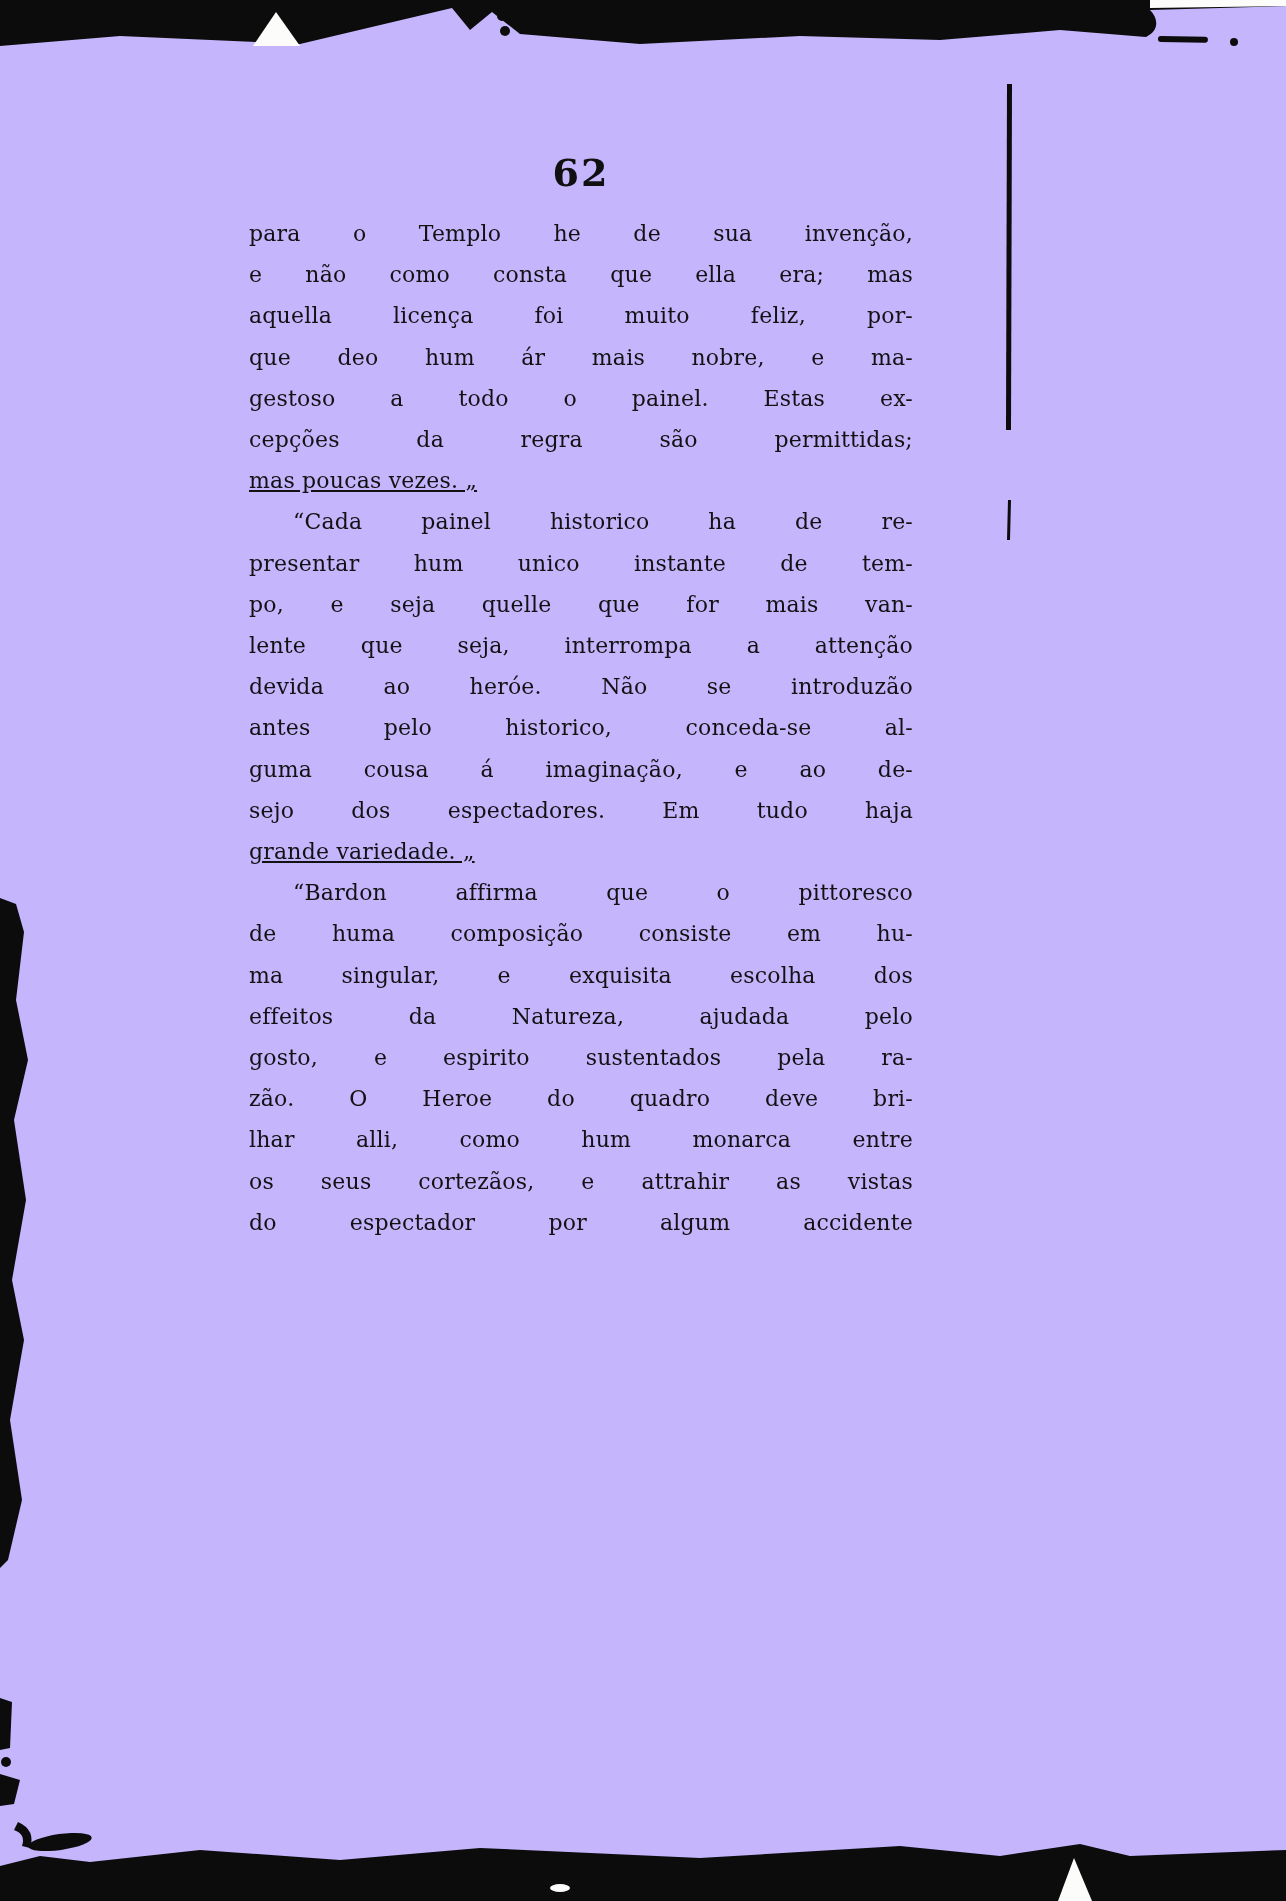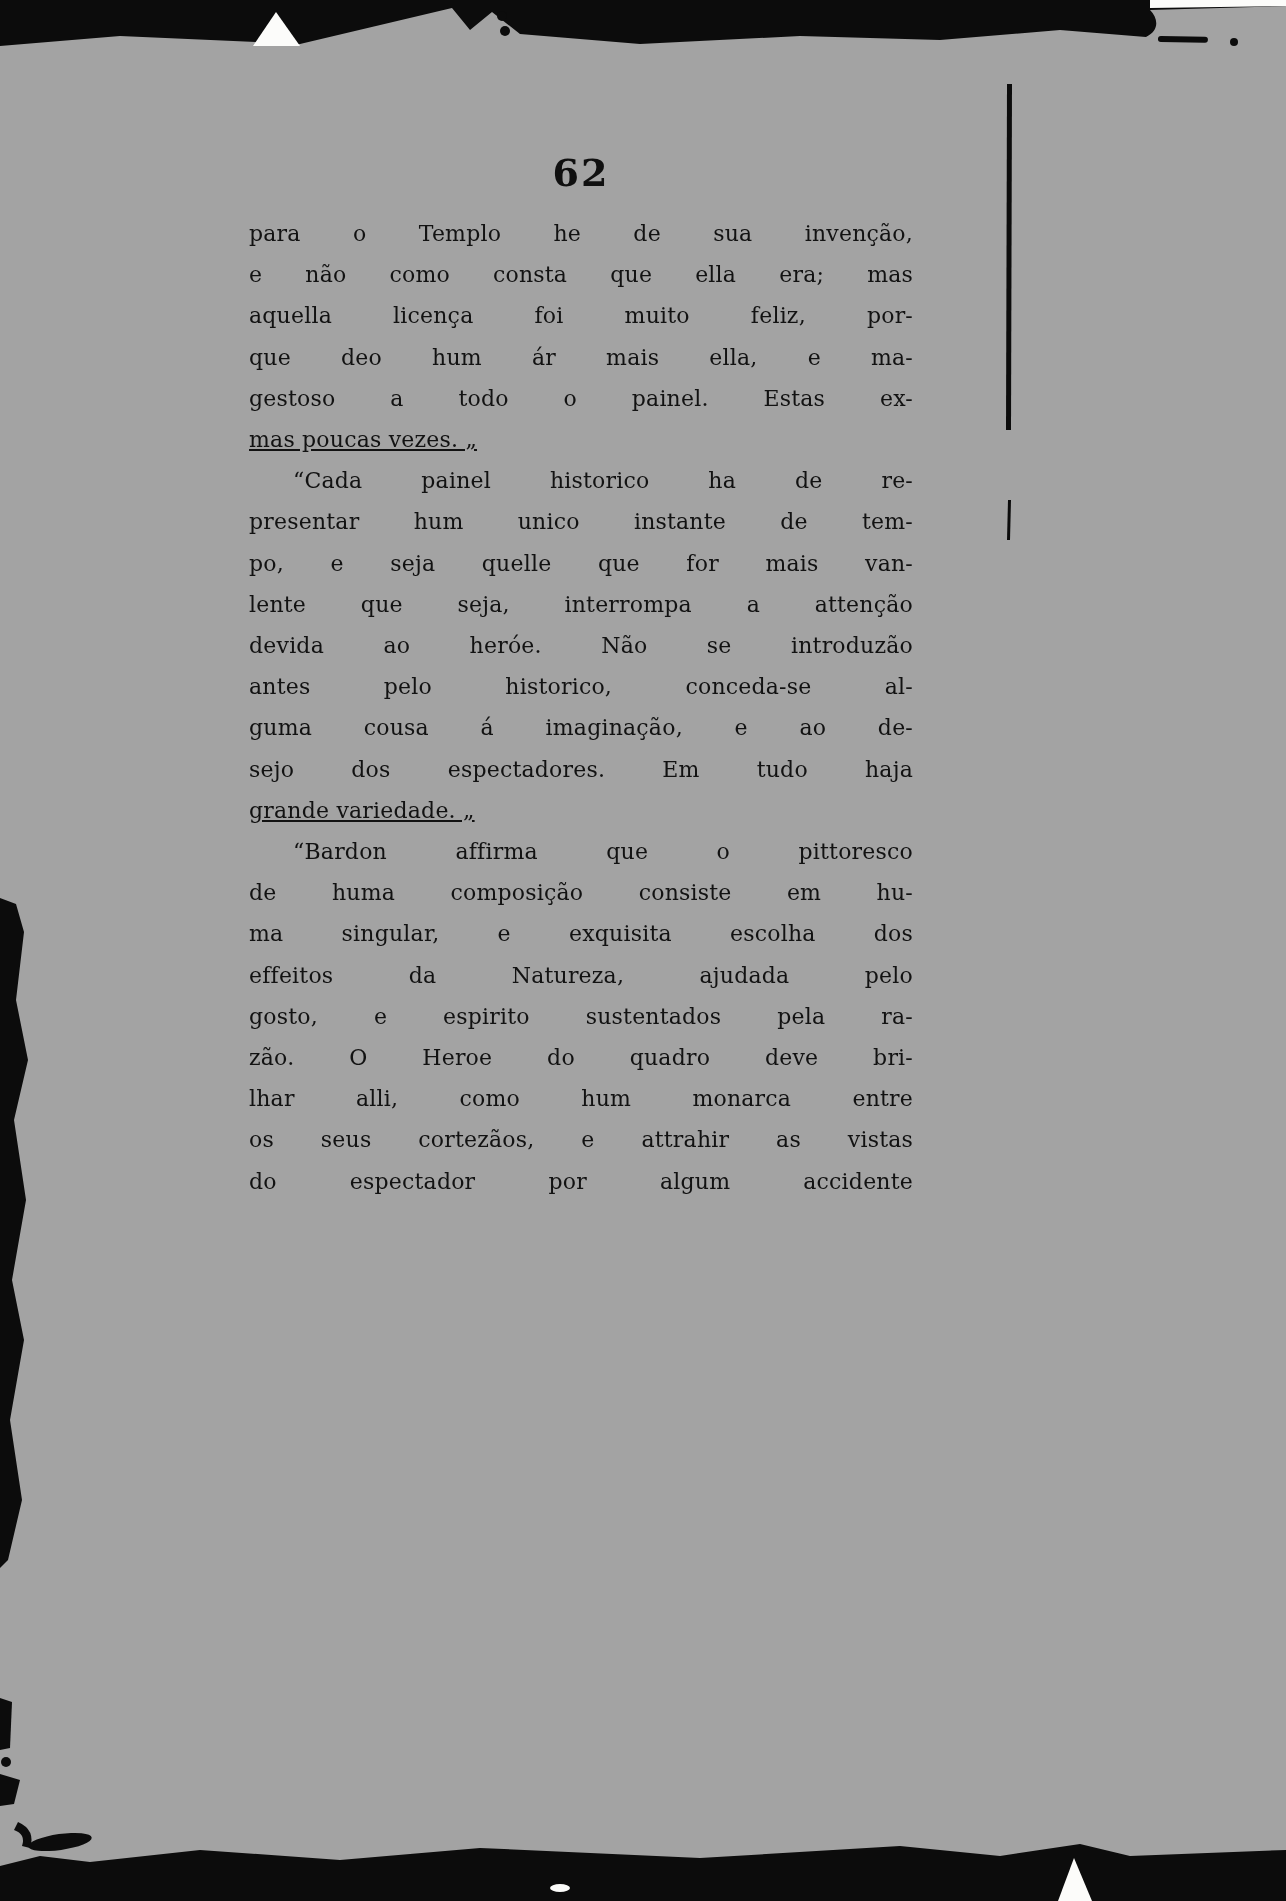--- a/index.html
+++ b/index.html
@@ -4,21 +4,21 @@
 <style>
   html, body {
     margin: 0;
     padding: 0;
     background: #e9e9e7;
   }
   #page {
     position: relative;
     width: 1286px;
     height: 1901px;
-    background: #a3a3a3;
+    background: #c4b5fd;
     overflow: hidden;
     font-family: "DejaVu Serif", "Liberation Serif", serif;
     color: #111111;
   }
   #page-number {
     position: absolute;
     left: 249px;
     top: 150px;
     width: 664px;
     text-align: center;
@@ -100,22 +100,23 @@
       <ellipse fill="#fcfcfa" cx="560" cy="1888" rx="10" ry="4"></ellipse>
     </g>
   </svg>
 
   <div id="page-number">62</div>
 
   <div id="body-text">
     <div class="line">para o Templo he de sua invenção,</div>
     <div class="line">e não como consta que ella era; mas</div>
     <div class="line">aquella licença foi muito feliz, por-</div>
-    <div class="line">que deo hum ár mais ella, e ma-</div>
+    <div class="line">que deo hum ár mais nobre, e ma-</div>
     <div class="line">gestoso a todo o painel. Estas ex-</div>
+    <div class="line">cepções da regra são permittidas;</div>
     <div class="line pend">mas poucas vezes. „</div>
     <div class="line indent">“Cada painel historico ha de re-</div>
     <div class="line">presentar hum unico instante de tem-</div>
     <div class="line">po, e seja quelle que for mais van-</div>
     <div class="line">lente que seja, interrompa a attenção</div>
     <div class="line">devida ao heróe. Não se introduzão</div>
     <div class="line">antes pelo historico, conceda-se al-</div>
     <div class="line">guma cousa á imaginação, e ao de-</div>
     <div class="line">sejo dos espectadores. Em tudo haja</div>
     <div class="line pend">grande variedade. „</div>

